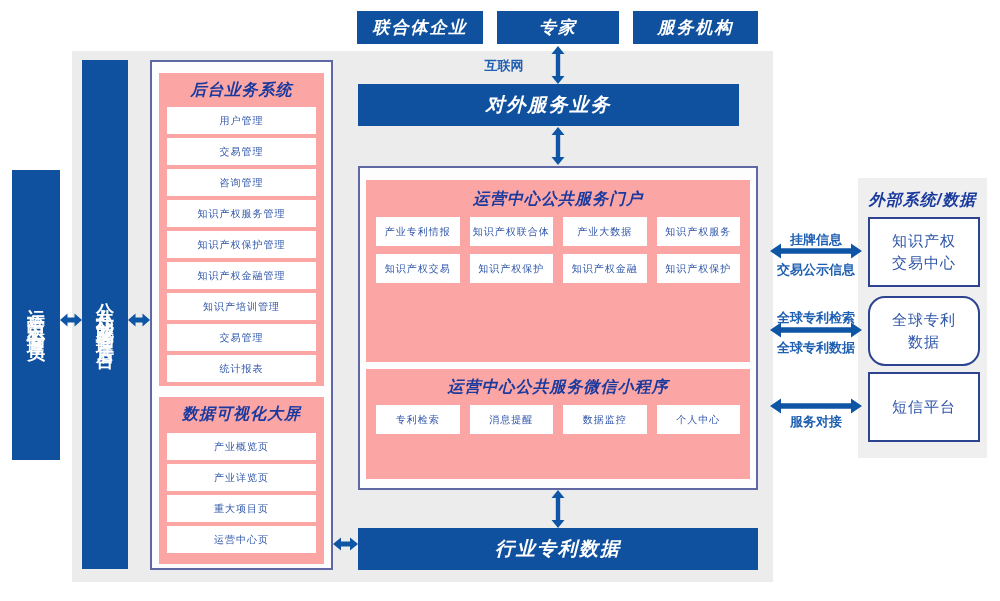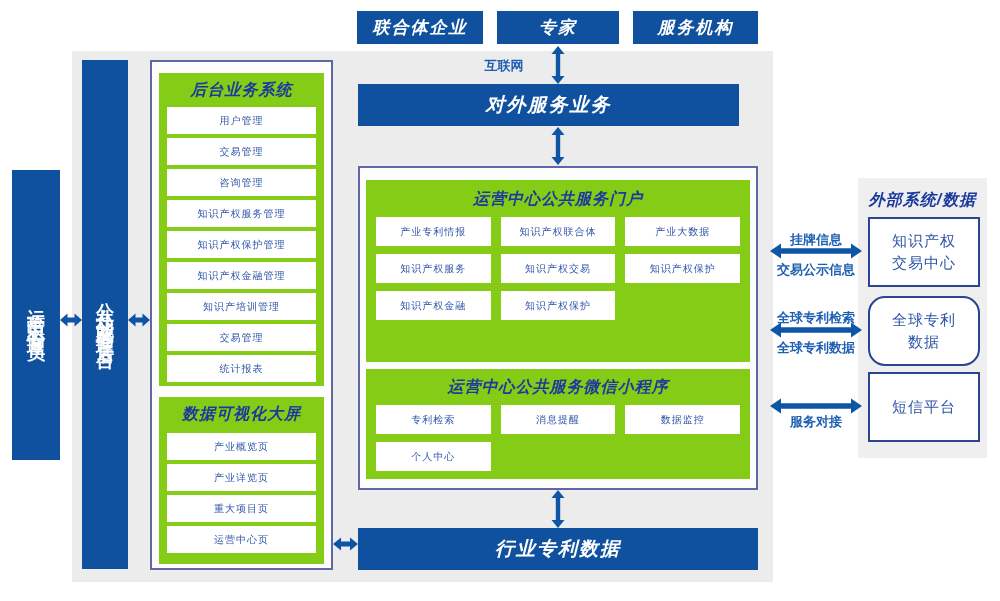--- a/index.html
+++ b/index.html
@@ -9,28 +9,28 @@
   .bg-main { background: #ececec; }
   .bg-right { background: #efefef; }
   .node { background: #0f519e; color: #fff; display: flex; align-items: center; justify-content: center;
           font-weight: bold; font-style: italic; letter-spacing: 2px; }
   .node-top { font-size: 17px; }
   .node-bar { font-size: 19px; }
   .vbar { background: #0f519e; display: flex; align-items: center; justify-content: center; }
   .vbar span { writing-mode: vertical-rl; text-orientation: upright; color: #fff; font-weight: bold;
                font-size: 18px; letter-spacing: 6px; }
   .container { background: #fdfdfd; border: 2px solid #5f68a5; }
-  .panel { position: absolute; background: #84cc16; }
+  .panel { position: absolute; background: #fca5a5; }
   .panel-title { color: #1b3a9e; font-weight: bold; font-style: italic; text-align: center;
                  font-size: 16px; letter-spacing: 1px; }
   .item { background: #ffffff; color: #2f56a9; font-size: 10px; display: flex; align-items: center;
           justify-content: center; letter-spacing: 1px; }
   .list { display: flex; flex-direction: column; gap: 4px; padding: 0 8px; }
   .list .item { height: 27px; flex: none; }
-  .grid2 { display: grid; grid-template-columns: 1fr 1fr 1fr; gap: 8px 10px; padding: 0 10px; }
+  .grid2 { display: grid; grid-template-columns: 1fr 1fr 1fr 1fr; gap: 8px 10px; padding: 0 10px; }
   .grid2 .item { height: 29px; }
   .extbox { background: #fff; border: 2px solid #2b4390; color: #2f56a9; font-size: 15px;
             display: flex; flex-direction: column; align-items: center; justify-content: center;
             line-height: 1.45; letter-spacing: 1px; text-align: center; }
   .lbl { color: #1e5fb2; font-size: 13px; font-weight: bold; text-align: center; white-space: nowrap; }
   .arrow svg { display: block; }
   .arrow path { fill: #0f55a6; }
 </style>
 </head>
 <body>

